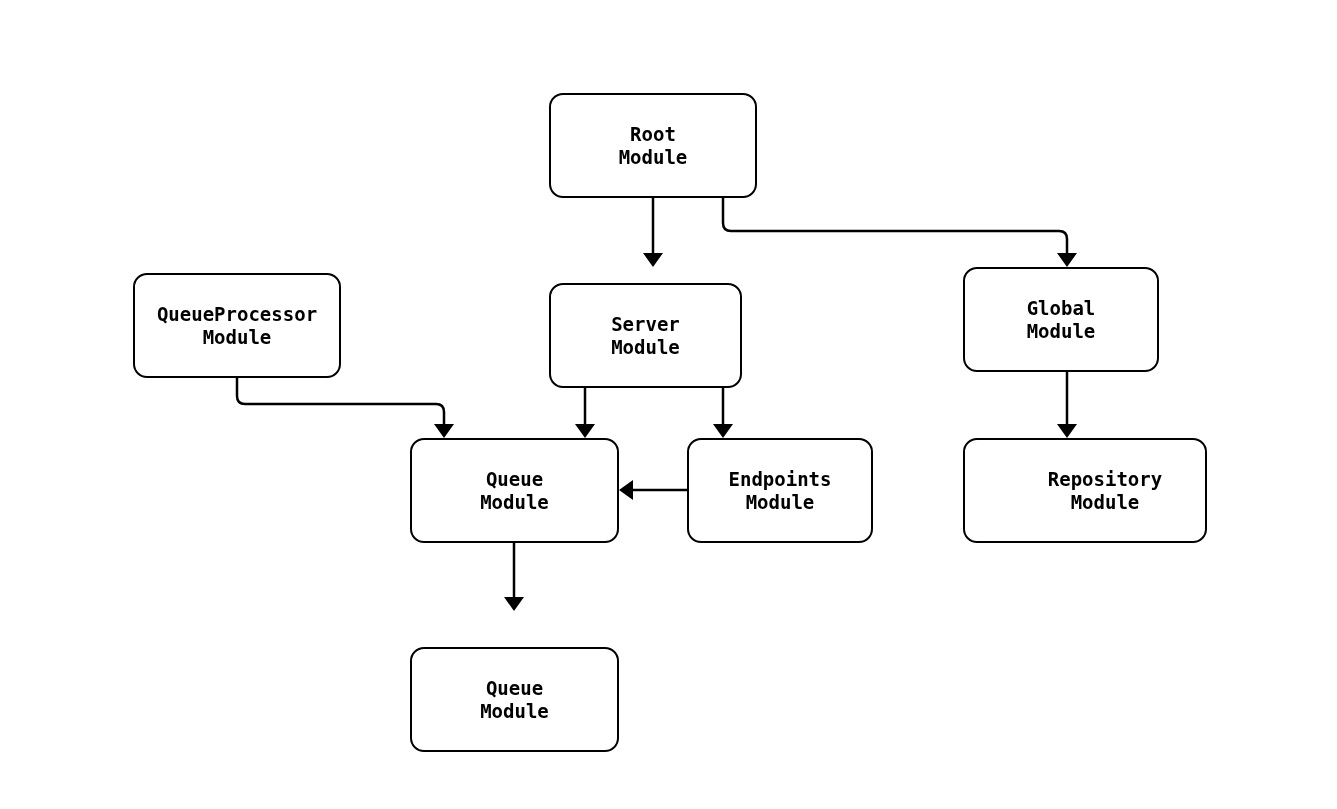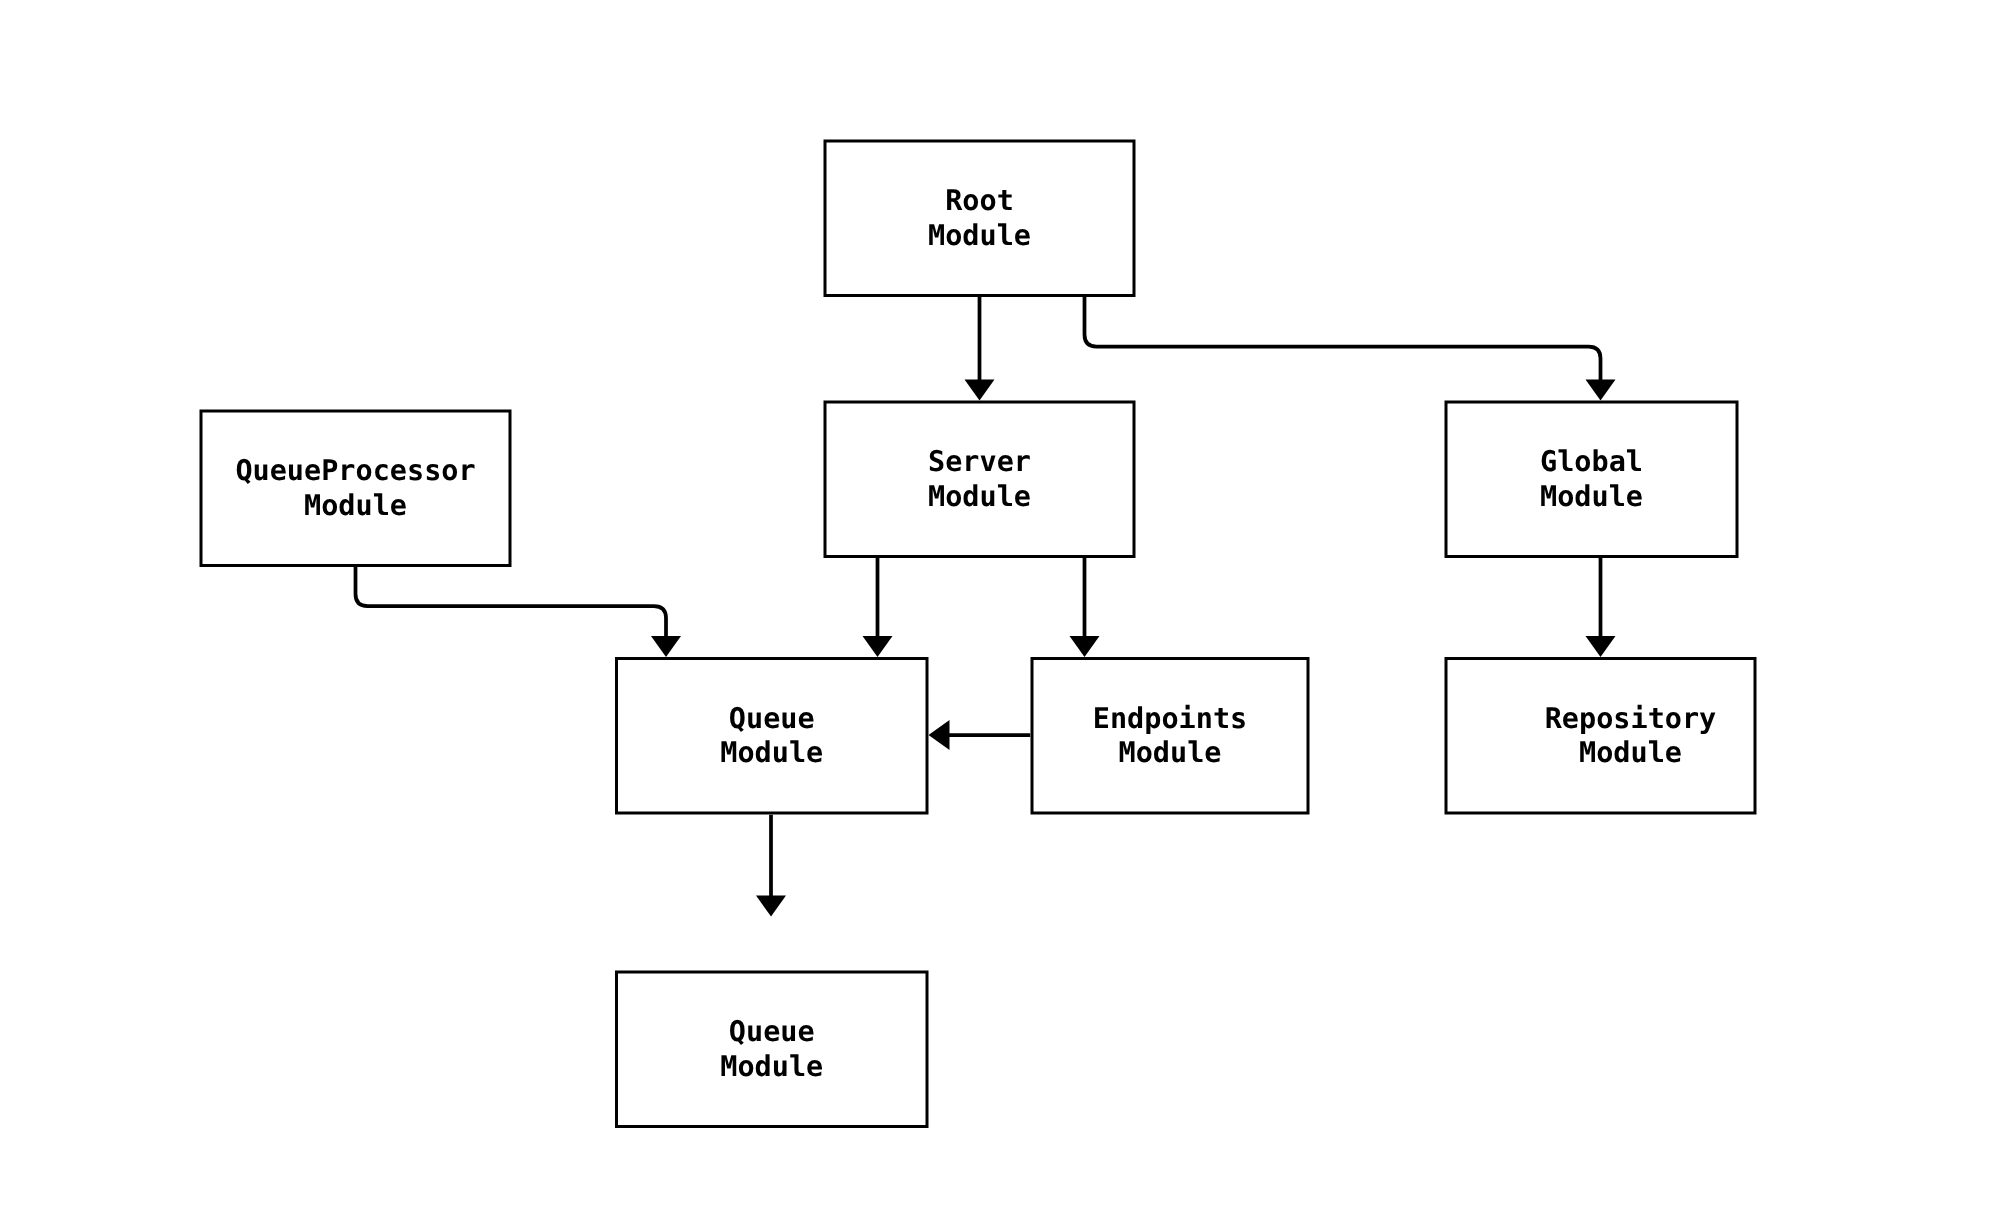--- a/index.html
+++ b/index.html
@@ -19,21 +19,21 @@
     position: absolute;
     left: 0;
     top: 0;
     width: 1337px;
     height: 809px;
   }
   .node {
     position: absolute;
     box-sizing: border-box;
     border: 2.5px solid #000000;
-    border-radius: 0;
+    border-radius: 14px;
     background: #ffffff;
     display: flex;
     flex-direction: column;
     align-items: center;
     justify-content: center;
     text-align: center;
     font-size: 19px;
     line-height: 23px;
     font-weight: bold;
     color: #000000;
@@ -66,41 +66,41 @@
   <div class="node" style="left: 549px; top: 93px; width: 208px; height: 105px;">
     <span>Root</span>
     <span>Module</span>
   </div>
 
   <div class="node" style="left: 133px; top: 273px; width: 208px; height: 105px;">
     <span>QueueProcessor</span>
     <span>Module</span>
   </div>
 
-  <div class="node" style="left: 549px; top: 267px; width: 208px; height: 105px;">
+  <div class="node" style="left: 549px; top: 283px; width: 193px; height: 105px;">
     <span>Server</span>
     <span>Module</span>
   </div>
 
   <div class="node" style="left: 963px; top: 267px; width: 196px; height: 105px;">
     <span>Global</span>
     <span>Module</span>
   </div>
 
   <div class="node" style="left: 410px; top: 438px; width: 209px; height: 105px;">
     <span>Queue</span>
     <span>Module</span>
   </div>
 
   <div class="node" style="left: 687px; top: 438px; width: 186px; height: 105px;">
     <span>Endpoints</span>
     <span>Module</span>
   </div>
 
-  <div class="node" style="left: 963px; top: 438px; width: 208px; height: 105px; padding-left: 40px;">
+  <div class="node" style="left: 963px; top: 438px; width: 244px; height: 105px; padding-left: 40px;">
     <span>Repository</span>
     <span>Module</span>
   </div>
 
   <div class="node" style="left: 410px; top: 611px; width: 209px; height: 105px; margin-top: 36px;">
     <span>Queue</span>
     <span>Module</span>
   </div>
 
 </div>

